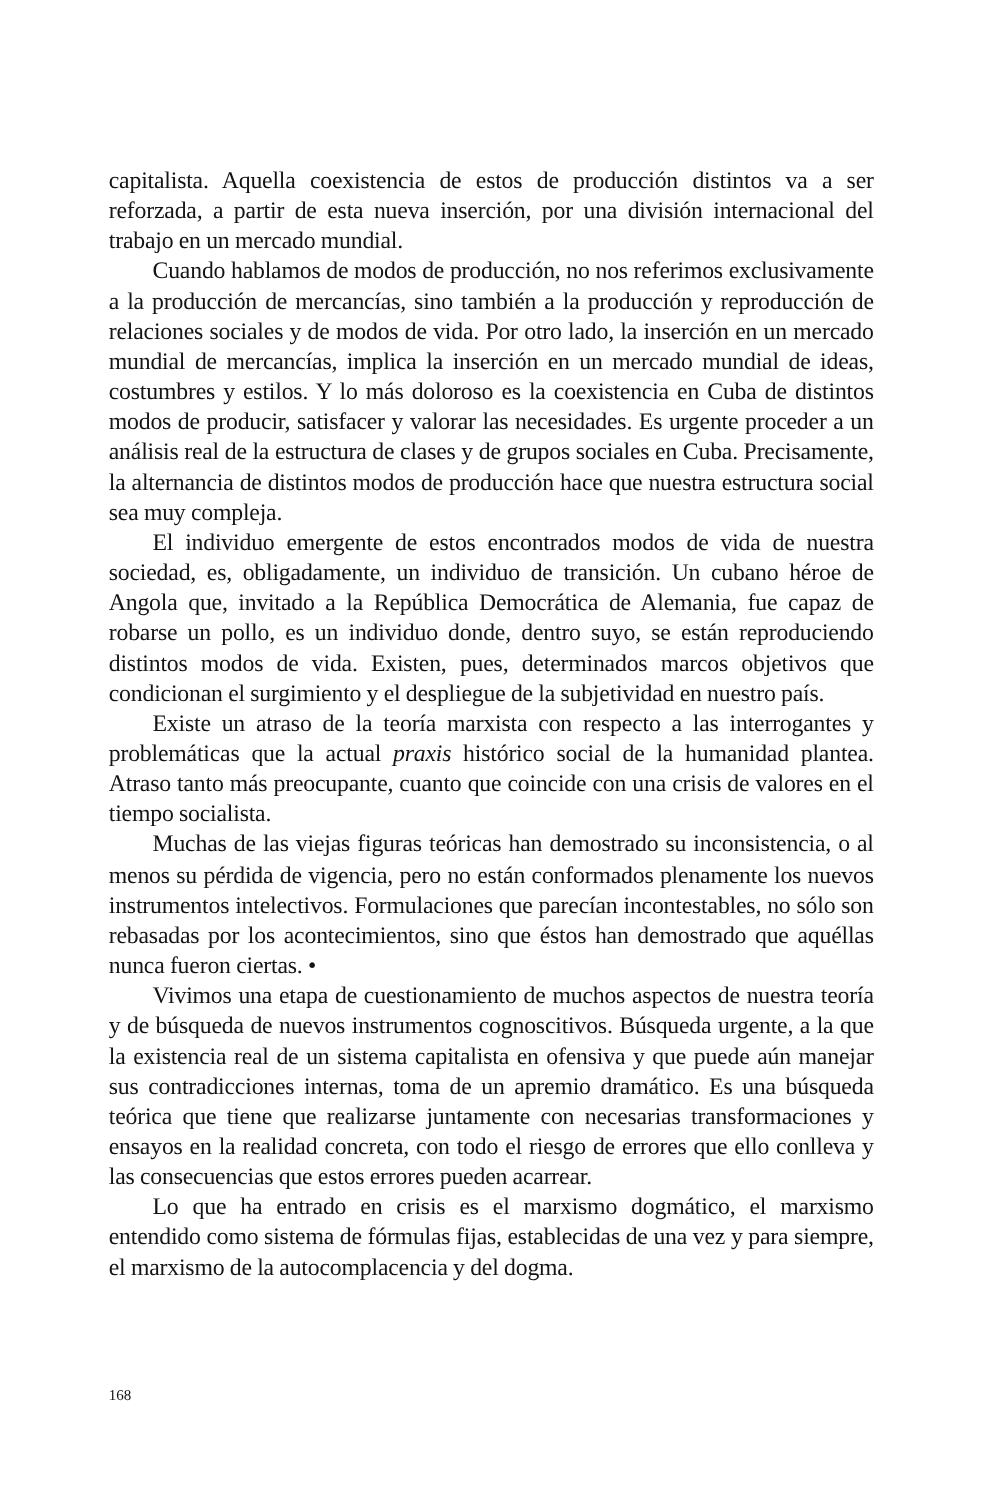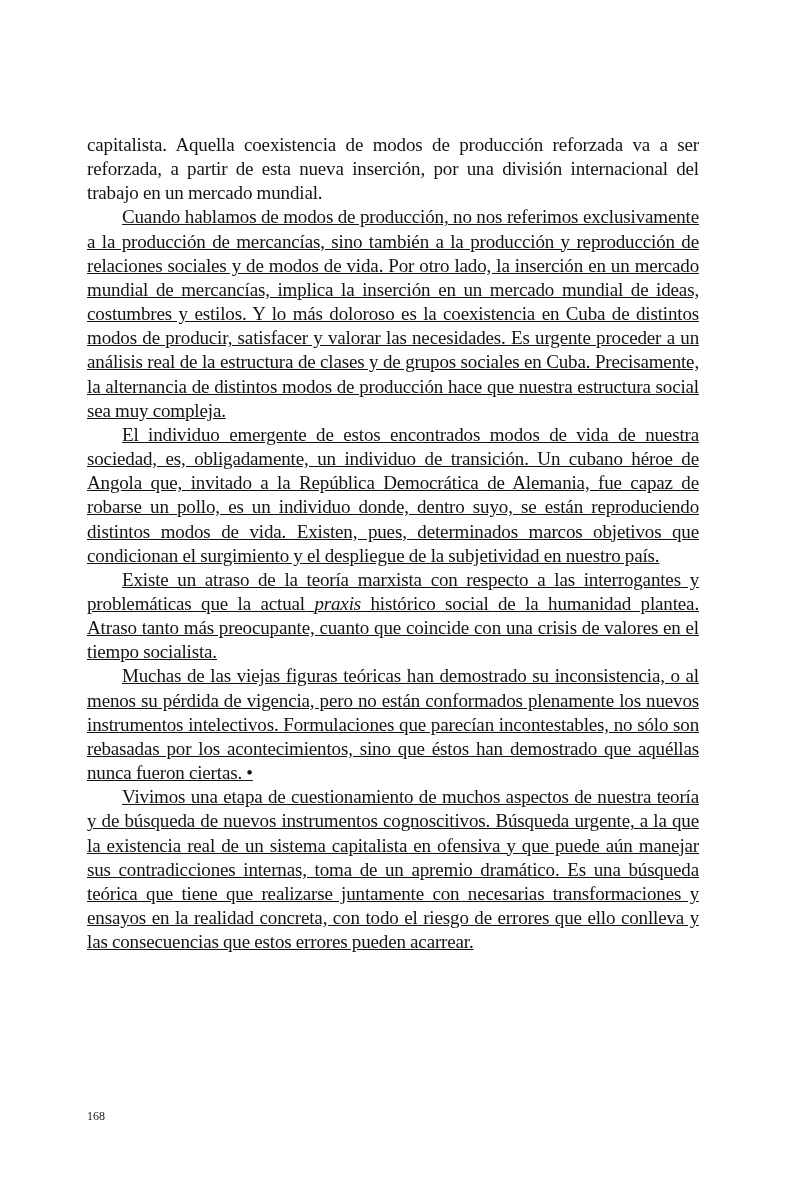--- a/index.html
+++ b/index.html
@@ -27,41 +27,41 @@
     word-spacing: -0.3px;
   }
   .page p {
     margin: 0;
     padding: 0;
     text-indent: 0;
     hyphens: manual;
   }
   .page p.indent {
     text-indent: 35px;
-    text-decoration: underline;
   }
   .page em {
     font-style: italic;
     margin-top: 12px;
   }
   .page-number {
     position: absolute;
     left: 87px;
     top: 1104px;
     font-family: "Liberation Serif", "DejaVu Serif", serif;
     font-size: 12px;
     line-height: 24px;
     color: #141414;
   }
 </style>
 </head>
 <body>
 
 <div class="page">
-  <p>capitalista. Aquella coexistencia de modos de producción reforzada va a ser reforzada, a partir de esta nueva inserción, por una división internacional del trabajo en un mercado mundial.</p>
+  <p>capitalista. Aquella coexistencia de estos de producción distintos va a ser reforzada, a partir de esta nueva inserción, por una división internacional del trabajo en un mercado mundial.</p>
   <p class="indent">Cuando hablamos de modos de producción, no nos referimos exclu­sivamente a la producción de mercancías, sino también a la producción y reproducción de relaciones sociales y de modos de vida. Por otro lado, la inserción en un mercado mundial de mercancías, implica la inserción en un mercado mundial de ideas, costumbres y estilos. Y lo más doloroso es la coexistencia en Cuba de distintos modos de producir, satisfacer y valorar las necesidades. Es urgente proceder a un análisis real de la estructura de clases y de grupos sociales en Cuba. Precisamente, la alternancia de distintos modos de producción hace que nuestra estructura social sea muy compleja.</p>
   <p class="indent">El individuo emergente de estos encontrados modos de vida de nuestra sociedad, es, obligadamente, un individuo de transición. Un cubano héroe de Angola que, invitado a la República Democrática de Alemania, fue capaz de robarse un pollo, es un individuo donde, dentro suyo, se están reproduciendo distintos modos de vida. Existen, pues, determinados marcos objetivos que condicionan el surgimiento y el despliegue de la subjetividad en nuestro país.</p>
   <p class="indent"><span>Existe un atraso de la teoría marxista con respecto a las interrogantes y problemáticas que la actual </span><em>praxis</em><span> histórico social de la humanidad plantea. Atraso tanto más preocupante, cuanto que coincide con una crisis de valores en el tiempo socialista.</span></p>
   <p class="indent">Muchas de las viejas figuras teóricas han demostrado su inconsistencia, o al menos su pérdida de vigencia, pero no están conformados plenamen­te los nuevos instrumentos intelectivos. Formulaciones que parecían incontestables, no sólo son rebasadas por los acontecimientos, sino que éstos han demostrado que aquéllas nunca fueron ciertas. •</p>
   <p class="indent">Vivimos una etapa de cuestionamiento de muchos aspectos de nuestra teoría y de búsqueda de nuevos instrumentos cognoscitivos. Búsqueda urgente, a la que la existencia real de un sistema capitalista en ofensiva y que puede aún manejar sus contradicciones internas, toma de un apremio dramático. Es una búsqueda teórica que tiene que realizarse juntamente con necesarias transformaciones y ensayos en la realidad concreta, con todo el riesgo de errores que ello conlleva y las consecuencias que estos errores pueden acarrear.</p>
+  <p class="indent">Lo que ha entrado en crisis es el marxismo dogmático, el marxismo entendido como sistema de fórmulas fijas, establecidas de una vez y para siempre, el marxismo de la autocomplacencia y del dogma.</p>
 </div>
 
 <div class="page-number">168</div>
 
 </body></html>

